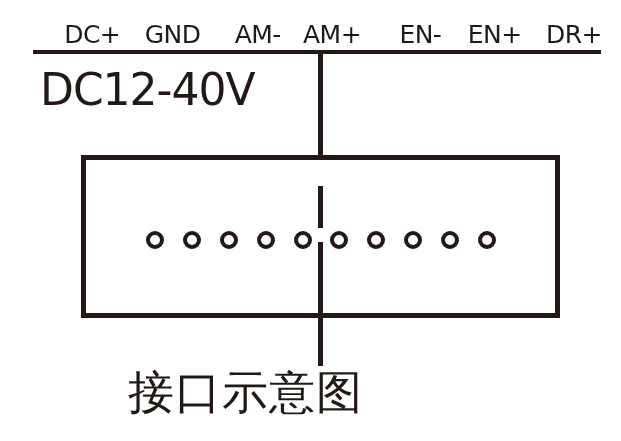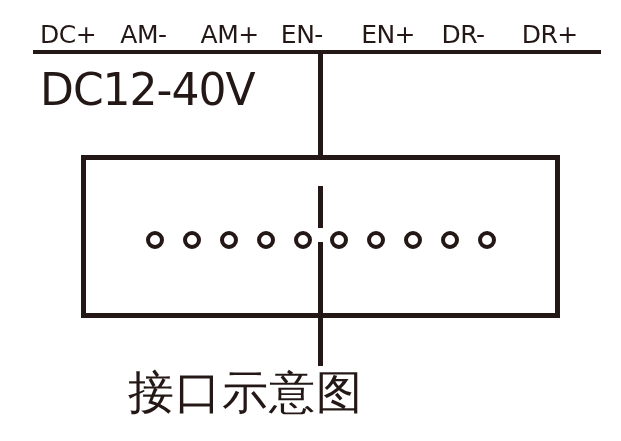--- a/index.html
+++ b/index.html
@@ -37,21 +37,21 @@
     align-items: flex-end;
     justify-content: space-between;
   }
   .pin-label {
     font-family: "DejaVu Sans", "Liberation Sans", sans-serif;
     font-size: 25px;
     line-height: 30px;
     letter-spacing: -0.5px;
     color: #231815;
     white-space: nowrap;
-    text-align: left;
+    text-align: right;
     flex: 1 1 0;
   }
 
   
   .bus-line {
     position: absolute;
     left: 33px;
     top: 50px;
     width: 568px;
     height: 4px;
@@ -148,25 +148,25 @@
     white-space: nowrap;
   }
 </style>
 </head>
 <body>
 
 <div id="diagram-root">
 
   <div class="pin-label-row">
     <span class="pin-label">DC+</span>
+    <span class="pin-label">GND</span>
     <span class="pin-label">AM-</span>
     <span class="pin-label">AM+</span>
     <span class="pin-label">EN-</span>
     <span class="pin-label">EN+</span>
-    <span class="pin-label">DR-</span>
     <span class="pin-label">DR+</span>
   </div>
 
   <div class="bus-line"></div>
 
   <div class="drop-line"></div>
 
   <div class="voltage-label">DC12-40V</div>
 
   <div class="connector-block"></div>

